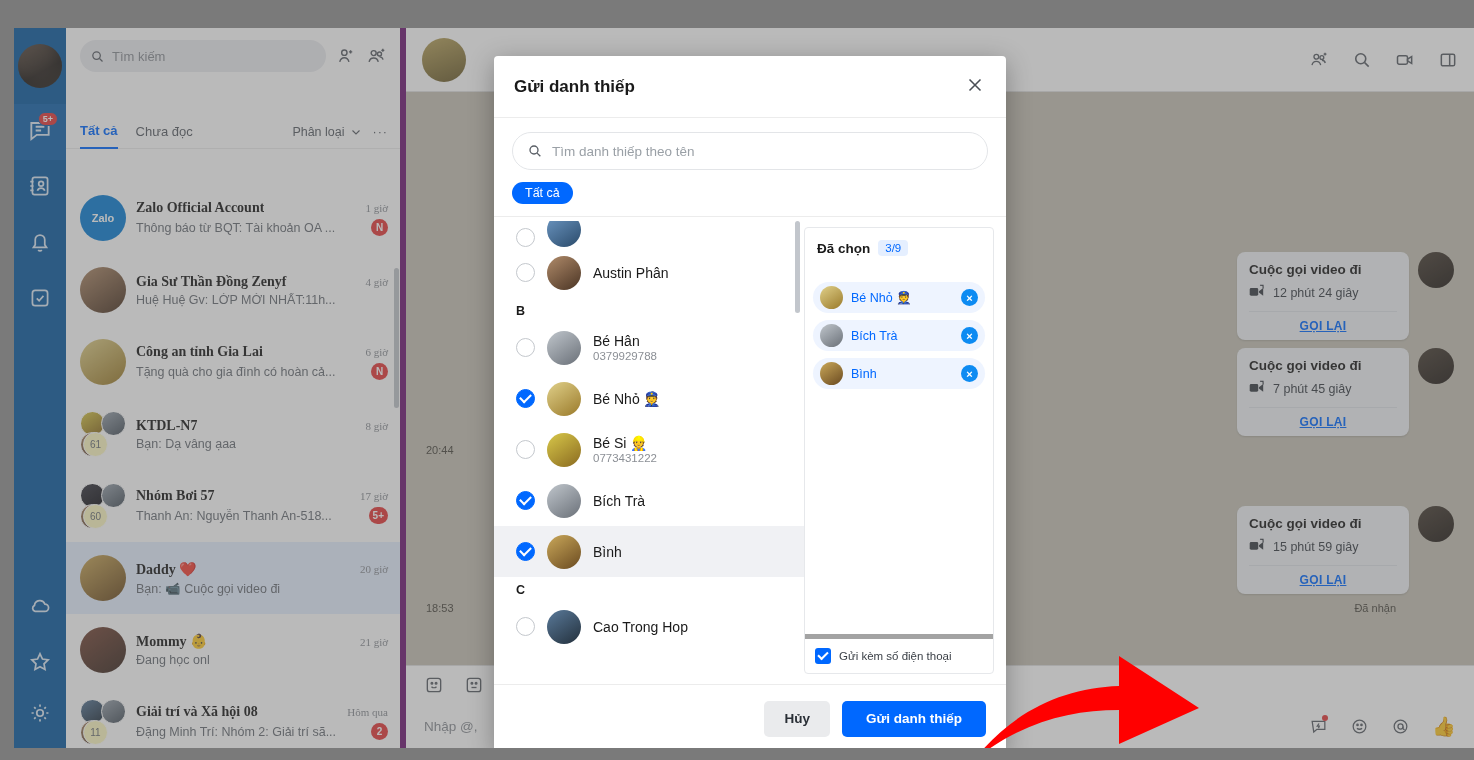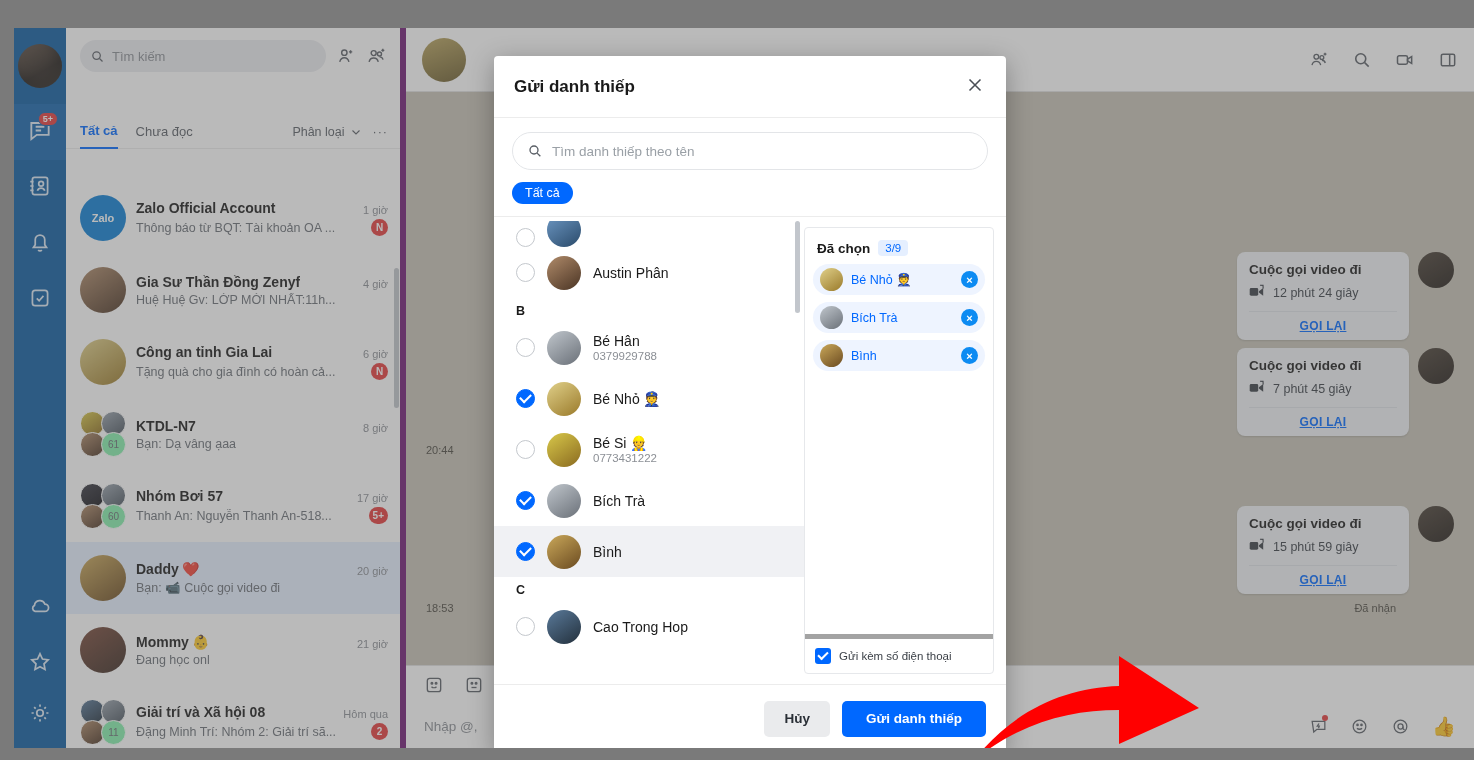--- a/index.html
+++ b/index.html
@@ -100,21 +100,21 @@
     display: flex; align-items: center; gap: 10px;
     padding: 9px 12px 9px 14px; height: 72px;
     position: relative;
   }
   .conv.active { background: #e5efff; }
   .conv-av {
     width: 46px; height: 46px; border-radius: 50%;
     flex: 0 0 46px; position: relative; overflow: hidden;
   }
   .conv-body { flex: 1; min-width: 0; }
-  .conv-top { display: flex; align-items: flex-end; }
+  .conv-top { display: flex; align-items: center; font-family: Liberation Serif, serif; }
   .conv-name {
     font-size: 14px; font-weight: bold; color: #1a1a1a;
     white-space: nowrap; overflow: hidden; text-overflow: ellipsis;
     max-width: 190px;
   }
   .conv-time { margin-left: auto; font-size: 11px; color: #8b8f95; white-space: nowrap; }
   .conv-bot { display: flex; align-items: center; margin-top: 3px; }
   .conv-msg {
     font-size: 12.5px; color: #6a6f76;
     white-space: nowrap; overflow: hidden; text-overflow: ellipsis;
@@ -131,23 +131,23 @@
     width: 46px; height: 46px; flex: 0 0 46px; position: relative;
   }
   .grp-av i {
     position: absolute; width: 25px; height: 25px; border-radius: 50%;
     border: 1.5px solid #fff; display: block;
   }
   .grp-av i:nth-child(1) { left: 0; top: 0; }
   .grp-av i:nth-child(2) { right: 0; top: 0; }
   .grp-av i:nth-child(3) { left: 0; bottom: 0; }
   .grp-count {
-    position: absolute; right: 0; bottom: 0;
+    position: absolute; right: 18px; bottom: 0;
     width: 25px; height: 25px; border-radius: 50%;
-    background: #86efac; color: #6a6f76;
+    background: #fef9c3; color: #6a6f76;
     font-size: 10px; display: flex; align-items: center; justify-content: center;
     border: 1.5px solid #fff;
   }
   .sb-scroll {
     position: absolute; right: 1px; top: 86px;
     width: 5px; height: 140px; border-radius: 3px;
     background: #c2c6cc;
   }
 
   
@@ -240,21 +240,21 @@
   .c-phone { font-size: 11.5px; color: #8b8f95; margin-top: 1px; }
   .c-letter { font-size: 12.5px; font-weight: bold; color: #1a1a1a; padding: 6px 0 4px 22px; }
   .m-scroll {
     position: absolute; right: 4px; top: 4px;
     width: 5px; height: 92px; border-radius: 3px; background: #c2c6cc;
   }
   .m-right {
     width: 190px; flex: 0 0 190px; border-left: 1px solid #ececec;
     margin: 10px 12px 10px 0;
     border: 1px solid #e6e8eb; border-radius: 4px;
-    display: flex; flex-direction: column;
+    display: flex; flex-direction: column; gap: 18px;
   }
   .sel-head { display: flex; align-items: center; gap: 8px; padding: 12px 12px 8px; }
   .sel-head b { font-size: 13.5px; color: #1a1a1a; }
   .sel-count {
     background: #e5efff; color: #0068ff; font-size: 11.5px;
     border-radius: 4px; padding: 2px 7px;
   }
   .sel-list { flex: 1; padding: 0 8px; overflow: hidden; }
   .sel-chip {
     display: flex; align-items: center; gap: 8px;

